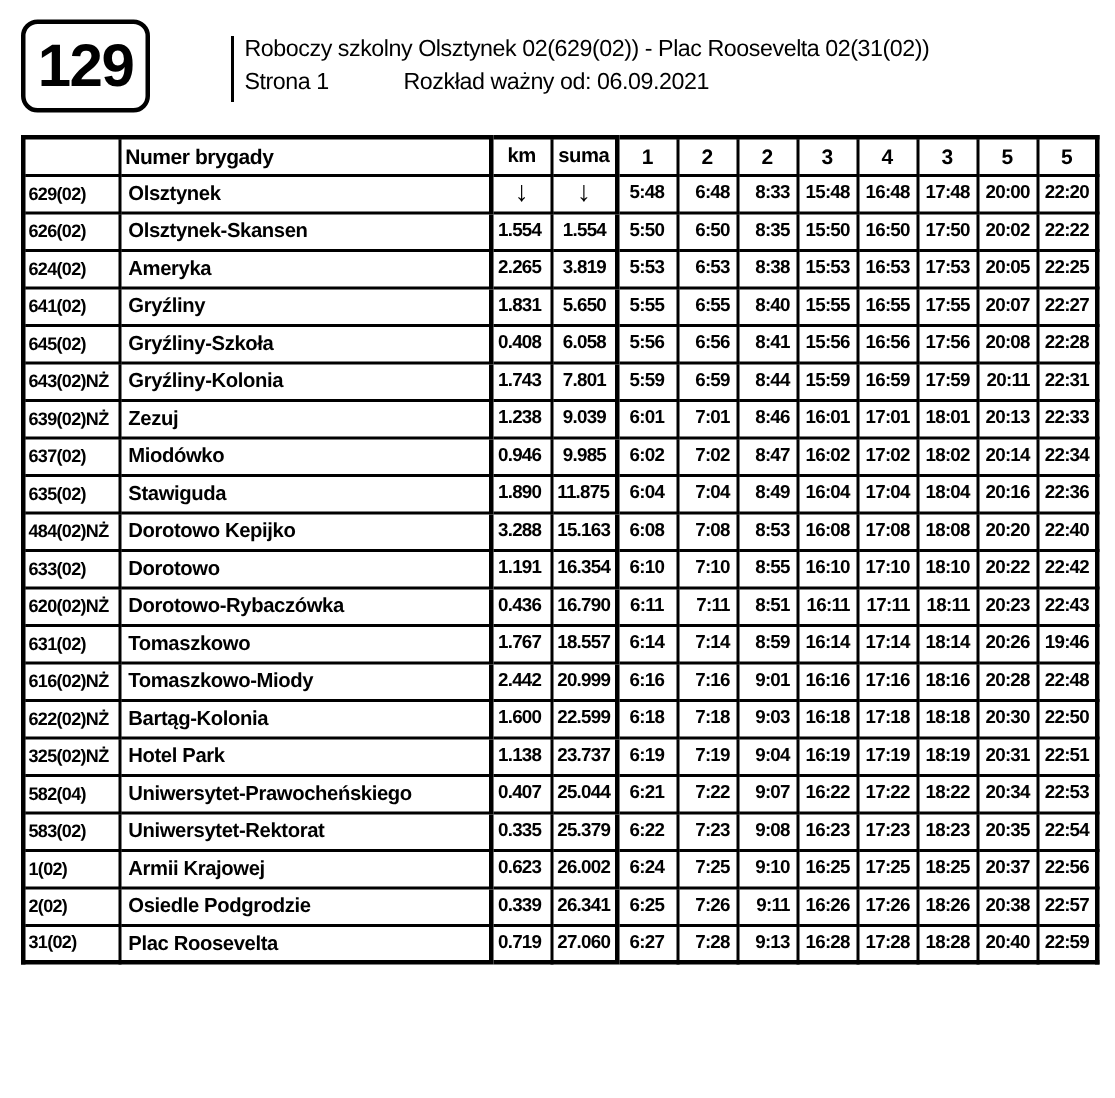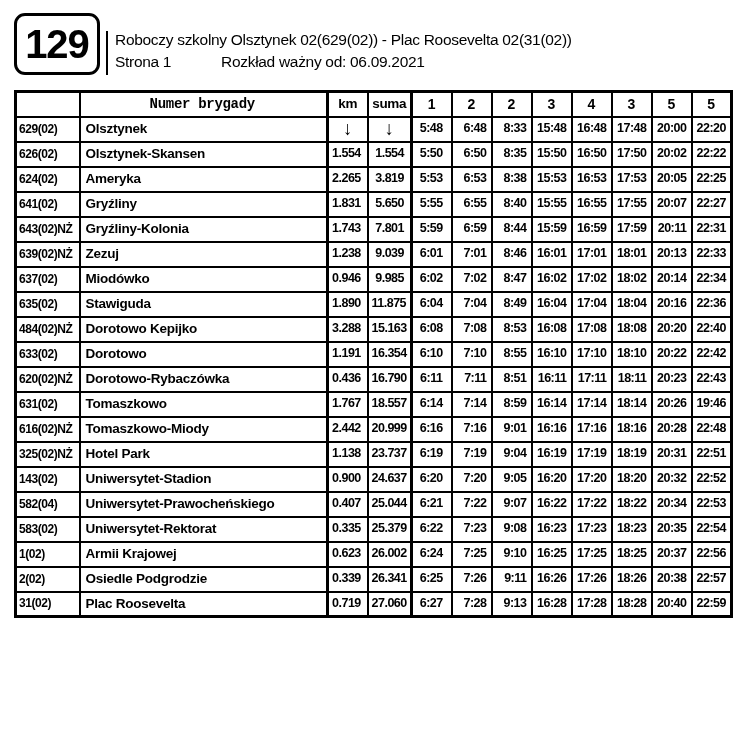--- a/index.html
+++ b/index.html
@@ -6,21 +6,21 @@
   html, body {
     margin: 0; padding: 0;
     width: 743px; height: 732px;
     background: #ffffff;
     color: #000000;
     font-family: "Liberation Sans", sans-serif;
   }
   .page { position: relative; width: 743px; height: 732px; }
 
   
-  .header { display: flex; align-items: flex-end; margin: 13px 0 0 14px; }
+  .header { display: flex; align-items: center; margin: 13px 0 0 14px; gap: 48px; }
   .line-box {
     width: 86px; height: 62px;
     border: 3px solid #000; border-radius: 11px;
     display: flex; align-items: center; justify-content: center;
     font-size: 40px; font-weight: bold; letter-spacing: -1px;
     flex: 0 0 auto;
   }
   .header-text {
     margin-left: 6px; margin-top: 4px;
     border-left: 2px solid #000;
@@ -44,21 +44,21 @@
     border: 2px solid #000;
     font-weight: bold;
     white-space: nowrap;
     overflow: hidden;
     height: 25px;
     padding: 0 3px;
     line-height: 1.05;
   }
   .timetable .thick-left { border-left-width: 3px; text-align: center; }
   th.blank-head { }
-  th.brigade-label { text-align: center; font-size: 14px; padding-right: 5px; letter-spacing: -0.3px; font-family: Liberation Mono, monospace; }
+  th.brigade-label { text-align: left; font-size: 14px; padding-right: 5px; letter-spacing: -0.3px; }
   th.small-head { text-align: center; font-size: 13.5px; letter-spacing: -0.3px; }
   th.brigade-num { text-align: center; font-size: 14px; }
   td.code { font-size: 12px; letter-spacing: -0.45px; text-align: left; padding-left: 2px; }
   td.name { font-size: 13.5px; letter-spacing: -0.25px; text-align: left; padding-left: 5px; }
   td.num  { font-size: 12.5px; letter-spacing: -0.5px; text-align: right; padding-right: 6px; }
   td.time { font-size: 12.5px; letter-spacing: -0.5px; text-align: right; padding-right: 4px; }
   td.arrow { text-align: center; font-size: 19px; font-weight: 900; padding: 0; }
 </style>
 </head>
 <body>
@@ -163,20 +163,34 @@
           <td class="time thick-left">5:55</td>
           <td class="time">6:55</td>
           <td class="time">8:40</td>
           <td class="time">15:55</td>
           <td class="time">16:55</td>
           <td class="time">17:55</td>
           <td class="time">20:07</td>
           <td class="time">22:27</td>
         </tr>
         <tr>
+          <td class="code">645(02)</td>
+          <td class="name">Gryźliny-Szkoła</td>
+          <td class="num thick-left">0.408</td>
+          <td class="num">6.058</td>
+          <td class="time thick-left">5:56</td>
+          <td class="time">6:56</td>
+          <td class="time">8:41</td>
+          <td class="time">15:56</td>
+          <td class="time">16:56</td>
+          <td class="time">17:56</td>
+          <td class="time">20:08</td>
+          <td class="time">22:28</td>
+        </tr>
+        <tr>
           <td class="code">643(02)NŻ</td>
           <td class="name">Gryźliny-Kolonia</td>
           <td class="num thick-left">1.743</td>
           <td class="num">7.801</td>
           <td class="time thick-left">5:59</td>
           <td class="time">6:59</td>
           <td class="time">8:44</td>
           <td class="time">15:59</td>
           <td class="time">16:59</td>
           <td class="time">17:59</td>
@@ -289,48 +303,48 @@
           <td class="time thick-left">6:16</td>
           <td class="time">7:16</td>
           <td class="time">9:01</td>
           <td class="time">16:16</td>
           <td class="time">17:16</td>
           <td class="time">18:16</td>
           <td class="time">20:28</td>
           <td class="time">22:48</td>
         </tr>
         <tr>
+          <td class="code">622(02)NŻ</td>
+          <td class="name">Bartąg-Kolonia</td>
+          <td class="num thick-left">1.600</td>
+          <td class="num">22.599</td>
+          <td class="time thick-left">6:18</td>
+          <td class="time">7:18</td>
+          <td class="time">9:03</td>
+          <td class="time">16:18</td>
+          <td class="time">17:18</td>
+          <td class="time">18:18</td>
+          <td class="time">20:30</td>
+          <td class="time">22:50</td>
+        </tr>
+        <tr>
           <td class="code">325(02)NŻ</td>
           <td class="name">Hotel Park</td>
           <td class="num thick-left">1.138</td>
           <td class="num">23.737</td>
           <td class="time thick-left">6:19</td>
           <td class="time">7:19</td>
           <td class="time">9:04</td>
           <td class="time">16:19</td>
           <td class="time">17:19</td>
           <td class="time">18:19</td>
           <td class="time">20:31</td>
           <td class="time">22:51</td>
         </tr>
         <tr>
-          <td class="code">143(02)</td>
-          <td class="name">Uniwersytet-Stadion</td>
-          <td class="num thick-left">0.900</td>
-          <td class="num">24.637</td>
-          <td class="time thick-left">6:20</td>
-          <td class="time">7:20</td>
-          <td class="time">9:05</td>
-          <td class="time">16:20</td>
-          <td class="time">17:20</td>
-          <td class="time">18:20</td>
-          <td class="time">20:32</td>
-          <td class="time">22:52</td>
-        </tr>
-        <tr>
           <td class="code">582(04)</td>
           <td class="name">Uniwersytet-Prawocheńskiego</td>
           <td class="num thick-left">0.407</td>
           <td class="num">25.044</td>
           <td class="time thick-left">6:21</td>
           <td class="time">7:22</td>
           <td class="time">9:07</td>
           <td class="time">16:22</td>
           <td class="time">17:22</td>
           <td class="time">18:22</td>

